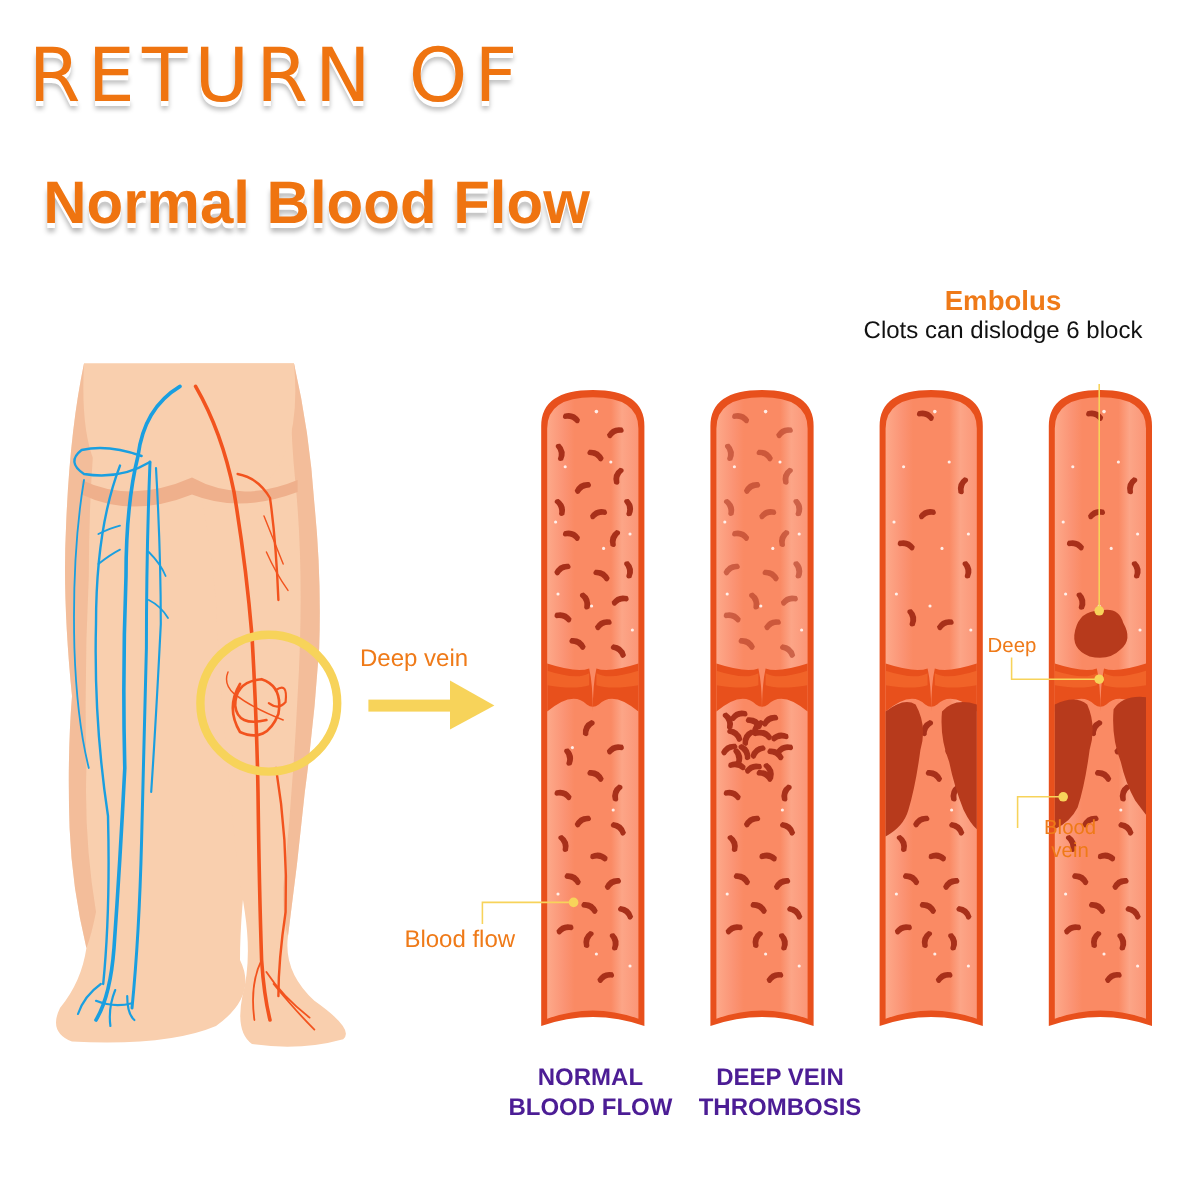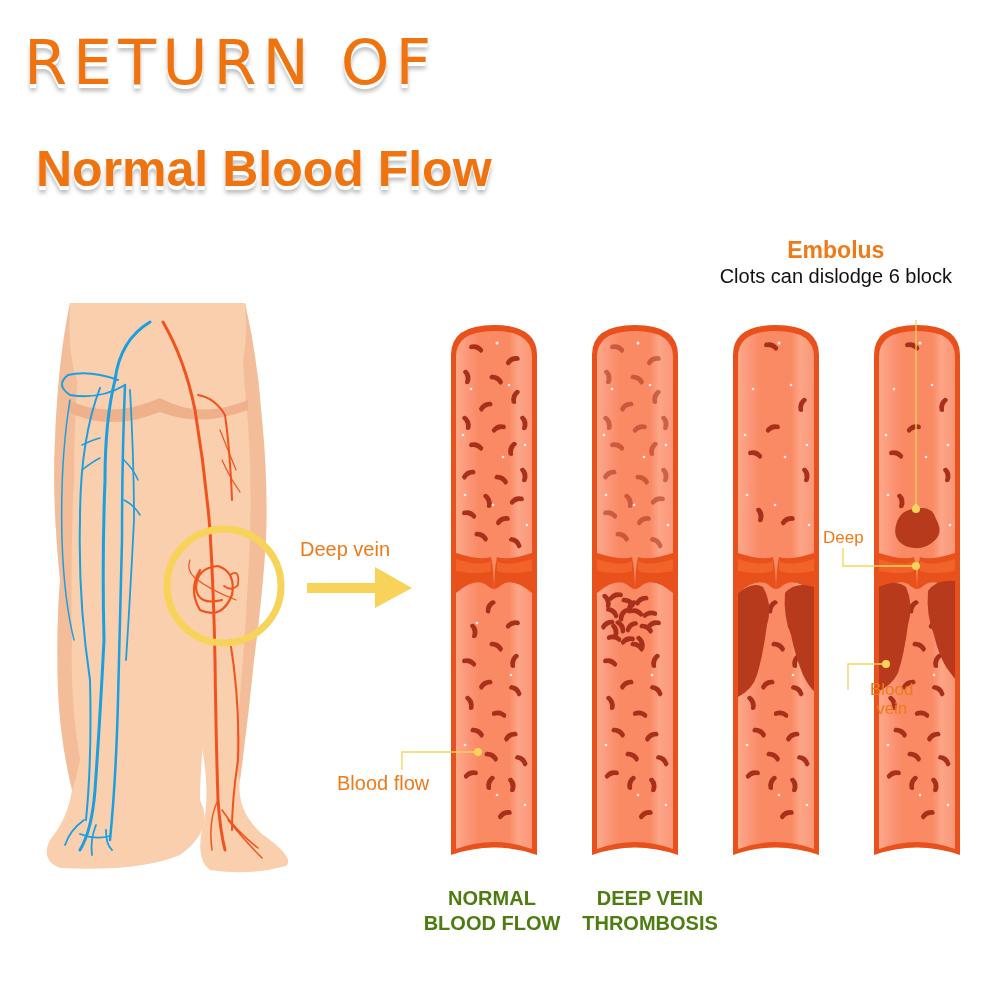--- a/index.html
+++ b/index.html
@@ -5,21 +5,21 @@
   html,body{margin:0;padding:0;background:#ffffff;}
   body{width:1000px;height:1000px;position:relative;overflow:hidden;font-family:"Liberation Sans",sans-serif;}
   .title{position:absolute;left:0;color:#ef7410;font-weight:bold;white-space:nowrap;
     text-shadow:0 4px 0 #ffffff,0 7px 4px rgba(0,0,0,0.28);}
   .t1{top:26px;left:24px;font-size:62px;letter-spacing:6px;font-family:"DejaVu Sans",sans-serif;font-weight:normal;transform:scaleX(1.0);transform-origin:left top;}
   .t2{top:140px;left:36px;font-size:50px;font-family:"Liberation Sans",sans-serif;}
   .lbl{position:absolute;color:#ef7a18;font-size:20px;white-space:nowrap;}
   .embolus{position:absolute;right:48px;top:236px;text-align:center;}
   .embolus .h{color:#ef7a18;font-weight:bold;font-size:23px;line-height:28px;}
   .embolus .d{color:#111;font-size:20px;line-height:24px;}
-  .caption{position:absolute;top:886px;color:#4d7c0f;font-weight:bold;font-size:20px;line-height:25px;text-align:center;white-space:nowrap;}
+  .caption{position:absolute;top:886px;color:#4c1d95;font-weight:bold;font-size:20px;line-height:25px;text-align:center;white-space:nowrap;}
   svg{position:absolute;left:0;top:0;}
 </style>
 </head>
 <body>
 
 <div class="title t1">RETURN OF</div>
 <div class="title t2">Normal Blood Flow</div>
 
 <div class="embolus">
   <div class="h">Embolus</div>

